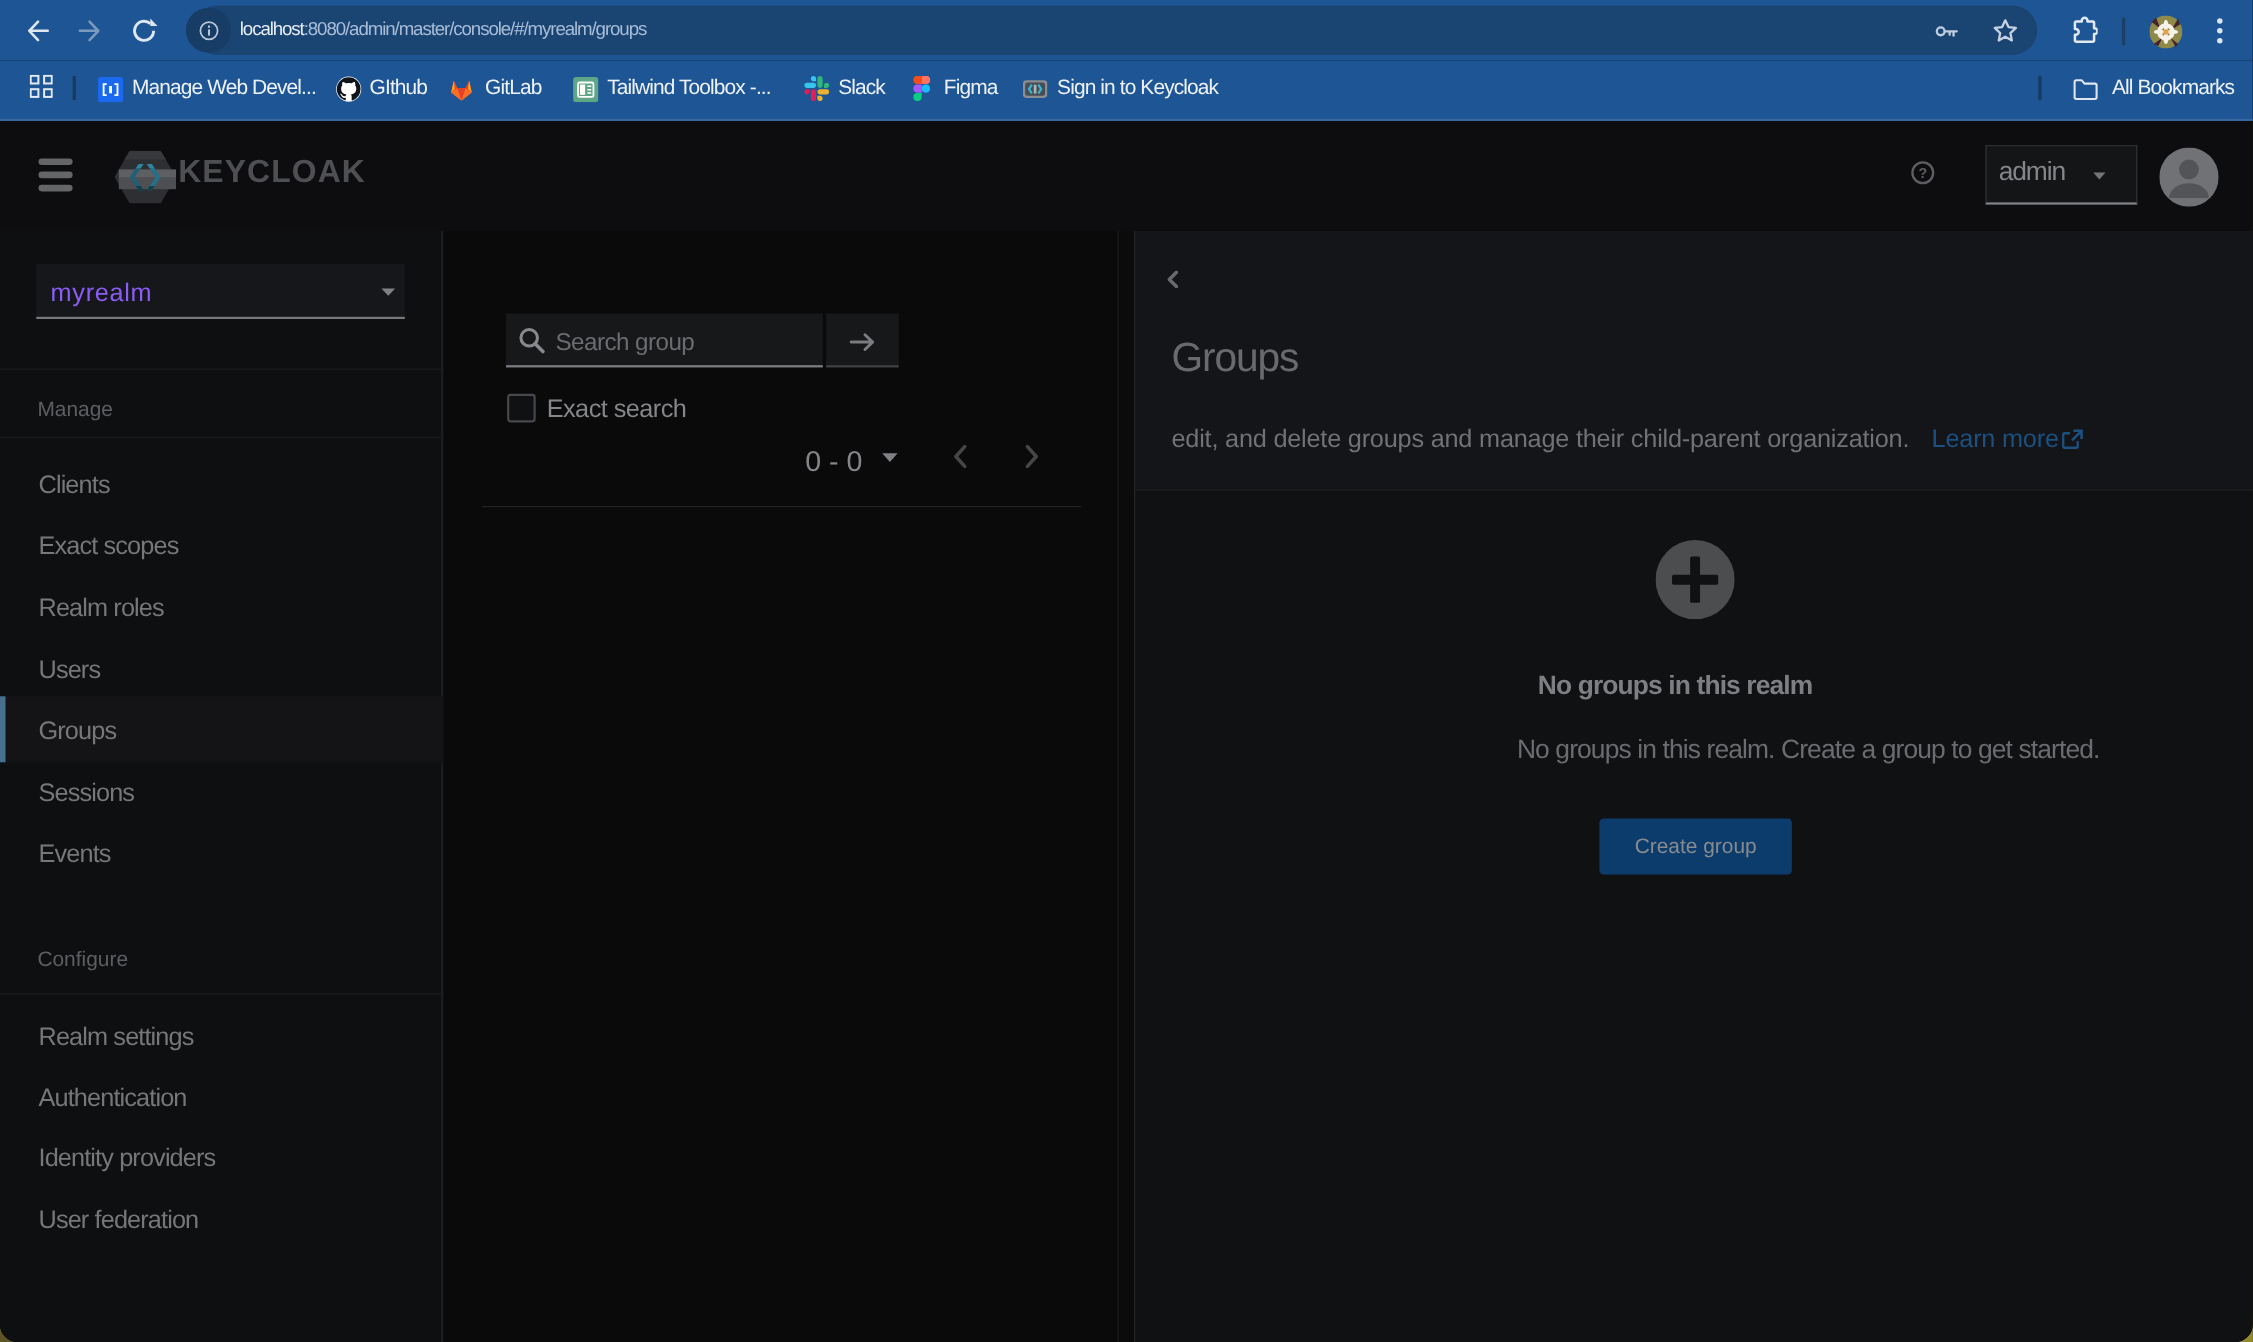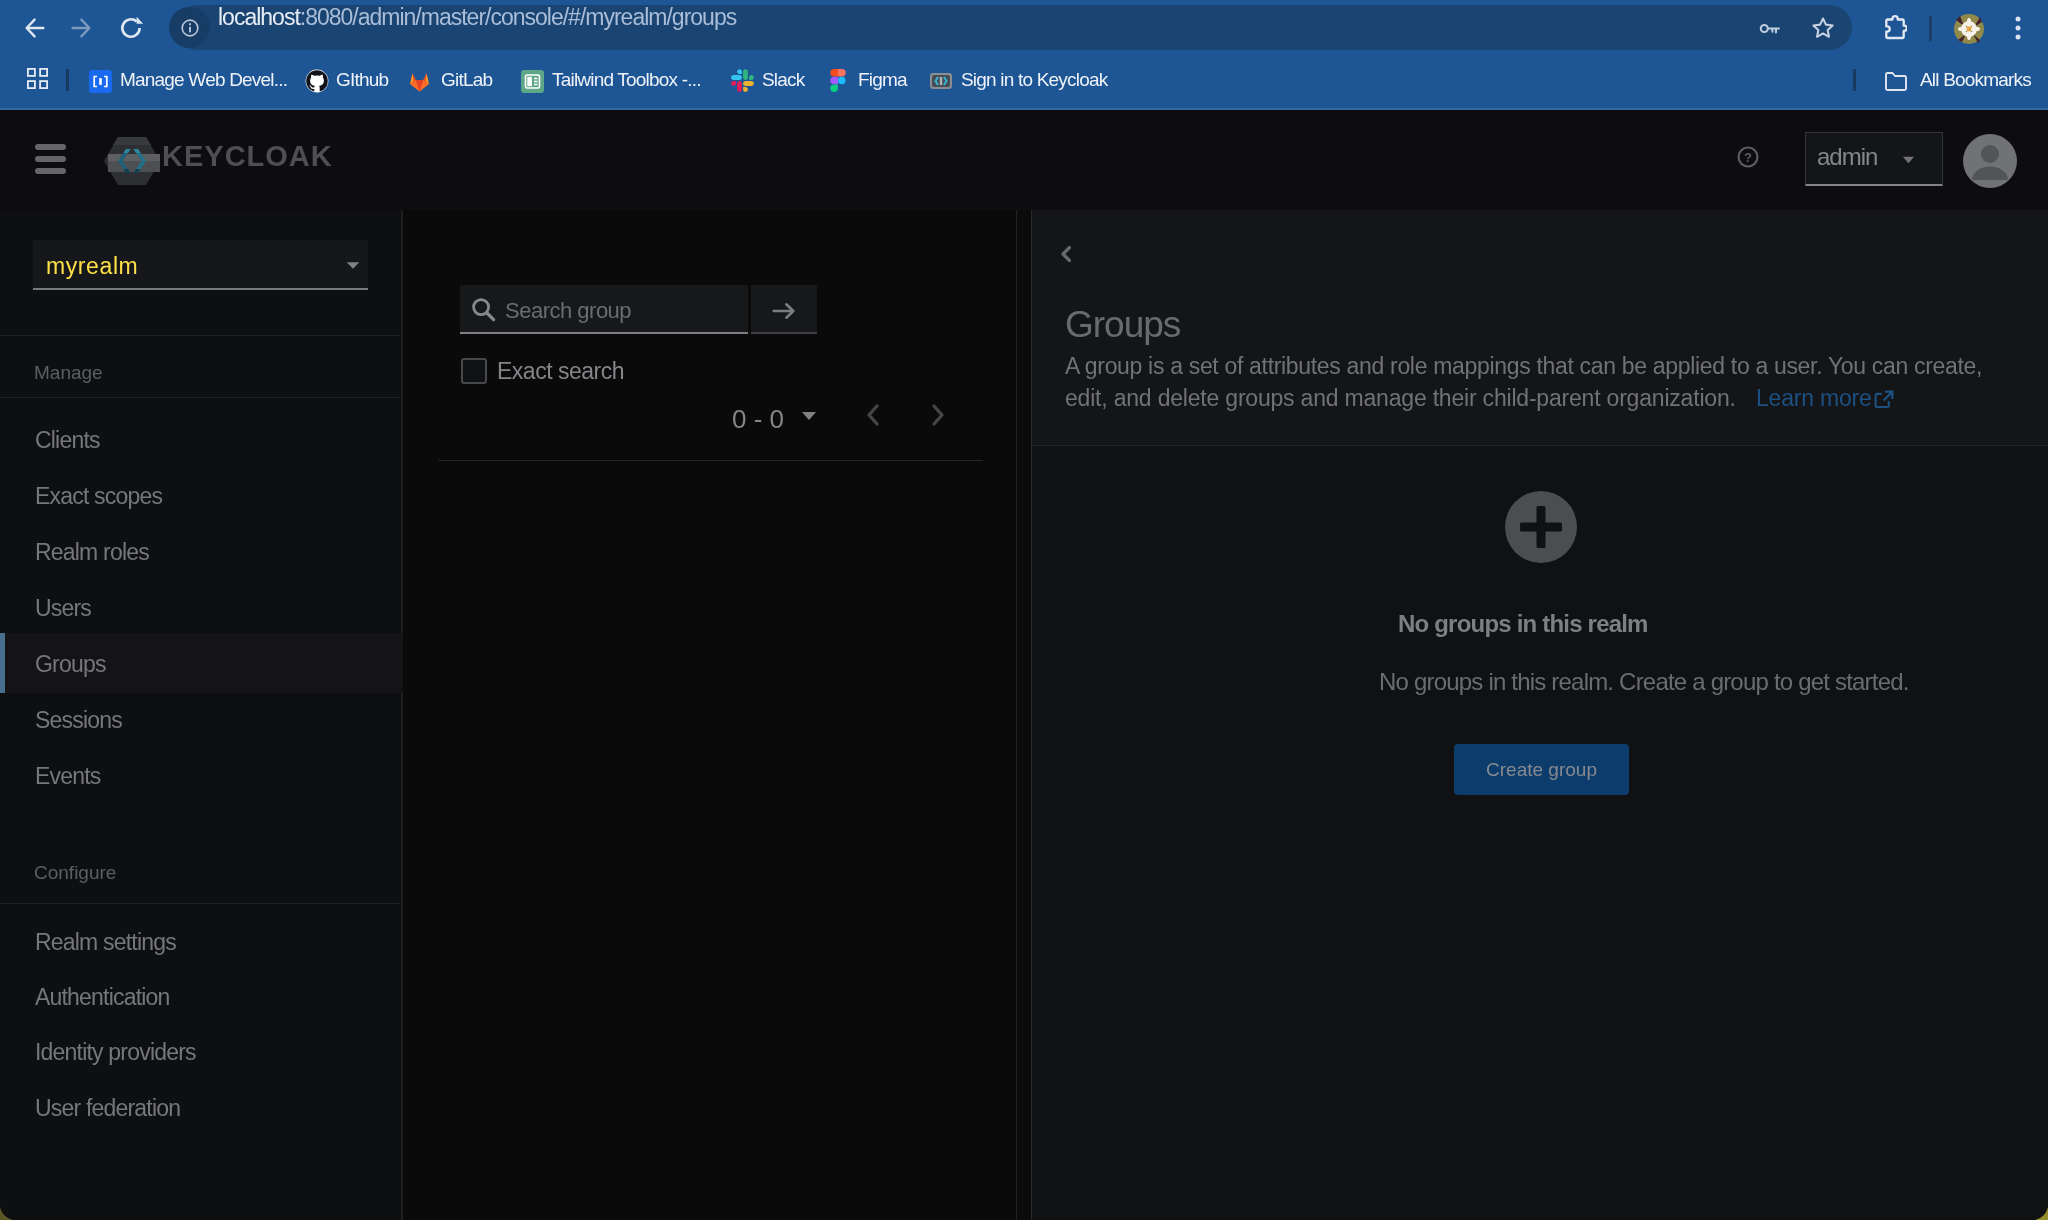--- a/index.html
+++ b/index.html
@@ -30,21 +30,21 @@
       <path d="M21.5 2 L21.5 10 L29 10 Z" fill="#dfe7f1"></path>
     </svg>
 
     <div class="abs" style="left:175px;top:5px;width:1677px;height:45px;background:#1a4472;border-radius:23px;"></div>
     <div class="abs" style="left:169px;top:7px;width:41px;height:41px;border-radius:50%;background:#173d66;"></div>
     <svg class="abs" style="left:181px;top:19px;" width="18" height="18" viewBox="0 0 29 29">
       <circle cx="14.5" cy="14.5" r="12.6" stroke="#b9c6d8" stroke-width="2.6" fill="none"></circle>
       <rect x="13" y="12.5" width="3" height="9" fill="#b9c6d8"></rect>
       <rect x="13" y="6.8" width="3" height="3.2" fill="#b9c6d8"></rect>
     </svg>
-    <div class="abs" style="left:218px;top:4px;font-size:23px;letter-spacing:-1.0px;white-space:nowrap;"><span style="color:#e9eef6;">localhost</span><span style="color:#a9bdd8;">:8080/admin/master/console/#/myrealm/groups</span></div>
+    <div class="abs" style="left:218px;top:17px;font-size:17px;letter-spacing:-1.0px;white-space:nowrap;"><span style="color:#e9eef6;">localhost</span><span style="color:#a9bdd8;">:8080/admin/master/console/#/myrealm/groups</span></div>
 
     <svg class="abs" style="left:1757px;top:16px;" width="25" height="25" viewBox="0 0 24 24">
       <circle cx="7" cy="12" r="3.4" stroke="#bfcdde" stroke-width="2" fill="none"></circle>
       <path d="M10.4 12 L21 12 M18.2 12 L18.2 15.8 M14.8 12 L14.8 15" stroke="#bfcdde" stroke-width="2" fill="none" stroke-linecap="round"></path>
     </svg>
 
     <svg class="abs" style="left:1810px;top:15px;" width="26" height="26" viewBox="0 0 24 24">
       <path d="M12 3.2 L14.7 8.9 L20.9 9.6 L16.3 13.9 L17.5 20.1 L12 17 L6.5 20.1 L7.7 13.9 L3.1 9.6 L9.3 8.9 Z" stroke="#c6d2e2" stroke-width="1.9" fill="none" stroke-linejoin="round"></path>
     </svg>
 
@@ -174,21 +174,21 @@
 
     <svg class="abs" style="left:1963px;top:24px;" width="54" height="54" viewBox="0 0 54 54">
       <circle cx="27" cy="27" r="27" fill="#717275"></circle>
       <circle cx="27" cy="20" r="9" fill="#535457"></circle>
       <path d="M9 46 a18 13.5 0 0 1 36 0 Z" fill="#535457"></path>
     </svg>
   </div>
 
   <div class="abs" id="sidebar" style="left:0;top:210px;width:403px;height:1010px;background:#0e0f11;border-right:2px solid #1d1e20;">
     <div class="abs" style="left:33px;top:30px;width:335px;height:50px;background:#16171a;border-bottom:2px solid #77787b;"></div>
-    <div class="abs" style="left:46px;top:43px;font-size:23px;letter-spacing:0.6px;color:#fde047;text-align:center;">myrealm</div>
+    <div class="abs" style="left:46px;top:43px;font-size:23px;letter-spacing:0.6px;color:#8b5cf6;text-align:center;">myrealm</div>
     <svg class="abs" style="left:346px;top:51px;" width="14" height="9" viewBox="0 0 19 11">
         <path d="M1 1 L9.5 10 L18 1 Z" fill="#808184"></path>
       </svg>
     <div class="abs" style="left:0;top:125px;width:403px;height:1px;background:#1e1f21;"></div>
     <div class="abs" style="left:34px;top:152px;font-size:19px;color:#5c5e61;">Manage</div>
     <div class="abs" style="left:0;top:187px;width:403px;height:1px;background:#1e1f21;"></div>
     <div class="nav" style="top:217px;">Clients</div>
     <div class="nav" style="top:273px;">Exact scopes</div>
     <div class="nav" style="top:329px;">Realm roles</div>
     <div class="nav" style="top:385px;">Users</div>
@@ -232,21 +232,20 @@
 
   <div class="abs" id="drawer" style="left:1017px;top:210px;width:1031px;height:1010px;background:#101113;">
     <div class="abs" style="left:15px;top:0;width:1016px;height:235px;background:#141518;"></div>
     <div class="abs" style="left:0;top:0;width:14px;height:1010px;background:#0b0b0c;"></div>
     <div class="abs" style="left:14px;top:0;width:1px;height:1010px;background:#29292c;"></div>
     <div class="abs" style="left:15px;top:235px;width:1016px;height:1px;background:#232326;"></div>
     <svg class="abs" style="left:44px;top:36px;" width="10" height="16" viewBox="0 0 10 16">
         <path d="M8.5 1.5 L2 8 L8.5 14.5" stroke="#696a6d" stroke-width="3.2" fill="none" stroke-linecap="round" stroke-linejoin="round"></path>
       </svg>
     <div class="abs" style="left:48px;top:94px;font-size:37px;letter-spacing:-1px;color:#686a6d;">Groups</div>
-    <div class="abs" style="left:48px;top:143px;font-size:23px;letter-spacing:-0.32px;color:#717275;white-space:nowrap;">A group is a set of attributes and role mappings that can be applied to a user. You can create,</div>
     <div class="abs" style="left:48px;top:175px;font-size:23px;letter-spacing:-0.2px;color:#717275;white-space:nowrap;">edit, and delete groups and manage their child-parent organization.</div>
     <div class="abs" style="left:739px;top:175px;font-size:23px;letter-spacing:-0.2px;color:#1c5080;">Learn more</div>
     <svg class="abs" style="left:856px;top:179px;" width="22" height="22" viewBox="0 0 25 24">
         <path d="M10 5 H4.5 A1.5 1.5 0 0 0 3 6.5 v12 A1.5 1.5 0 0 0 4.5 20 h12 a1.5 1.5 0 0 0 1.5 -1.5 V13" stroke="#1c5080" stroke-width="2.4" fill="none"></path>
         <path d="M13.5 2.5 h8.5 v8.5 M21.5 3 L12 12.5" stroke="#1c5080" stroke-width="2.6" fill="none"></path>
       </svg>
 
     <svg class="abs" style="left:488px;top:281px;" width="72" height="72" viewBox="0 0 72 72">
       <circle cx="36" cy="36" r="36" fill="#4b4d4f"></circle>
       <rect x="15" y="31.5" width="42" height="9" rx="1.5" fill="#101113"></rect>

